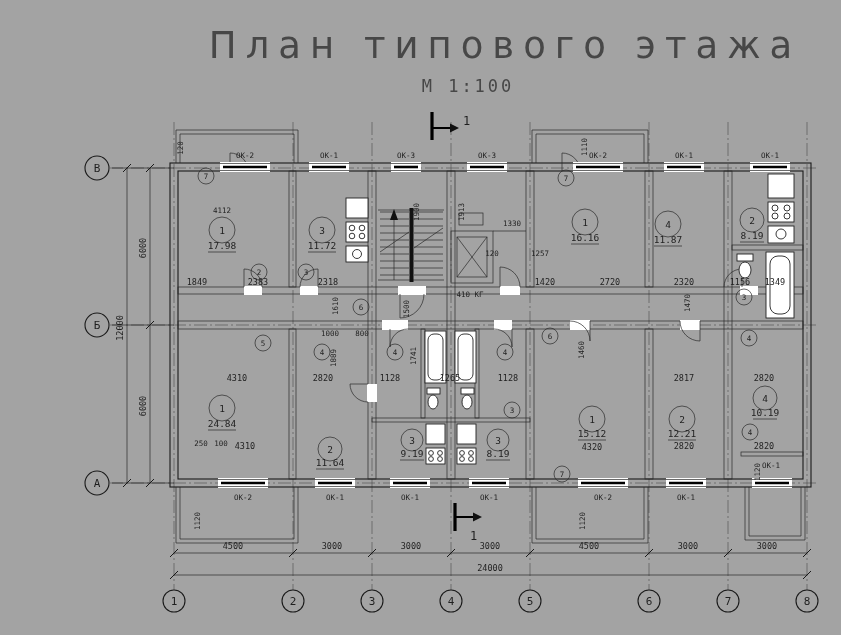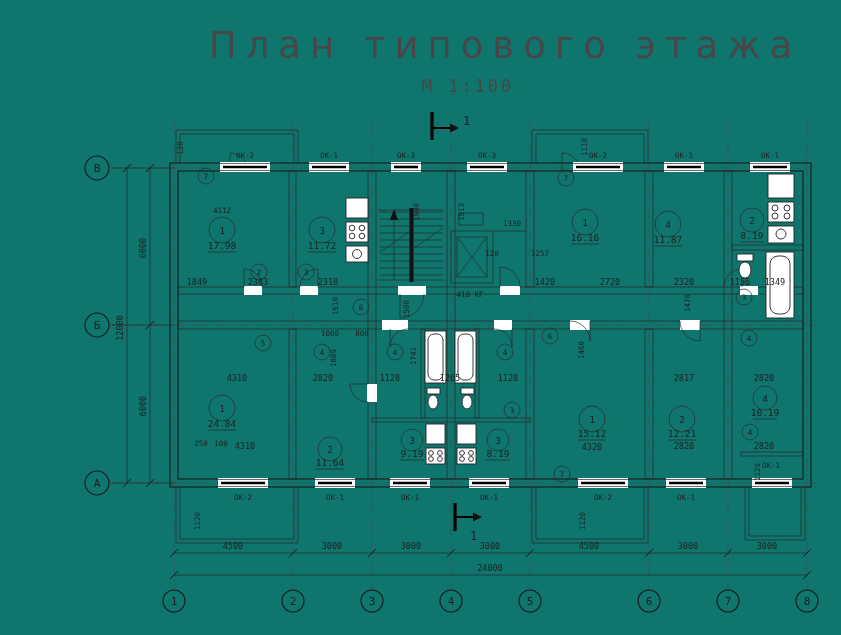--- a/index.html
+++ b/index.html
@@ -1,16 +1,16 @@
 <!DOCTYPE html>
 <html><head>
 <meta charset="utf-8">
 <style>
   html,body{margin:0;padding:0;background:#fff;}
-  .stage{position:relative;width:841px;height:635px;background:#0f766e;overflow:hidden;
+  .stage{position:relative;width:841px;height:635px;background:#a3a3a3;overflow:hidden;
          font-family:"DejaVu Sans Mono","Liberation Mono",monospace;text-align:center;}
   svg{display:block;}
   svg text{fill:#1f1f1f;font-family:"DejaVu Sans Mono","Liberation Mono",monospace;}
   .title-t{font-size:37px;letter-spacing:9px;fill:#474747;font-family:"DejaVu Sans","Liberation Sans",sans-serif;font-weight:400;}
   .scale-t{font-size:17px;letter-spacing:3px;fill:#474747;}
   .axis{stroke:#4a4a4a;stroke-width:.6;stroke-dasharray:13 3 2 3;fill:none;}
   .ln{stroke:#1a1a1a;stroke-width:1.1;fill:none;}
   .thin{stroke:#2a2a2a;stroke-width:.7;fill:none;}
   .dim{stroke:#2a2a2a;stroke-width:.7;fill:none;}
   .tick{stroke:#1a1a1a;stroke-width:1;fill:none;}

